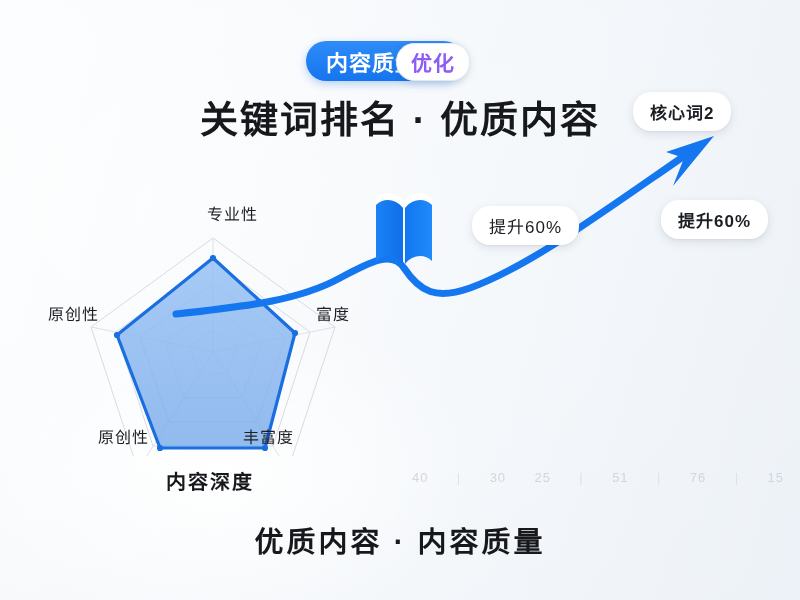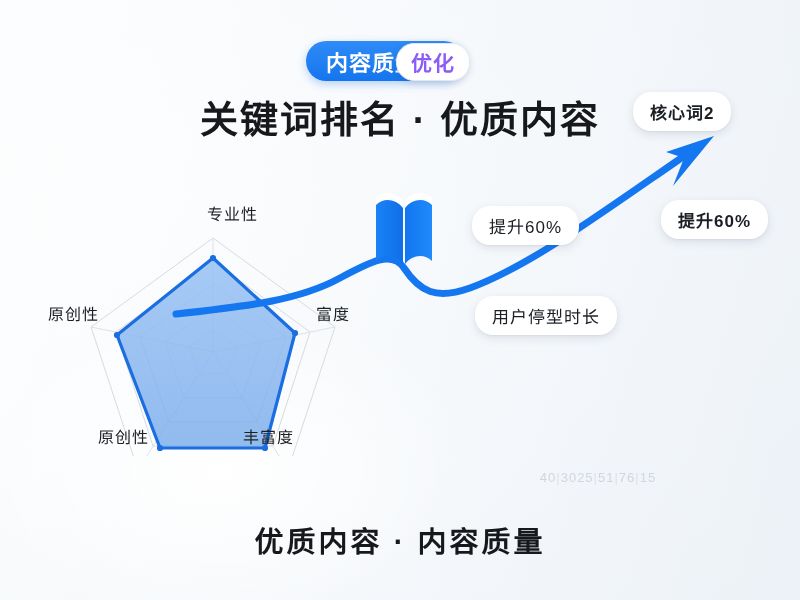--- a/index.html
+++ b/index.html
@@ -167,21 +167,21 @@
 
   
   #ghost-axis {
     position: absolute;
     left: 412px;
     top: 466px;
     width: 372px;
     height: 22px;
     display: flex;
     align-items: center;
-    justify-content: center;
+    justify-content: space-between;
     font-size: 13px;
     color: #c6ccd4;
     letter-spacing: 1px;
     opacity: 0.75;
   }
   #ghost-axis .tick {
     color: #d7dce2;
   }
 </style>
 </head>
@@ -228,20 +228,21 @@
       </g>
     </svg>
 
     <div class="radar-label" style="left:130px; top:5px;margin-left:37px;">专业性</div>
     <div class="radar-label" style="left:276px; top:105px;">富度</div>
     <div class="radar-label" style="left:203px; top:228px;">丰富度</div>
     <div class="radar-label" style="left:58px; top:228px;">原创性</div>
     <div class="radar-label" style="left:8px; top:105px;">原创性</div>
   </div>
 
+  <div id="depth-caption">内容深度</div>
 
   <svg id="curve-svg" viewBox="0 0 800 600">
     <path d="M 176,314 C 250,306 300,300 340,278 C 370,262 392,250 404,268
              C 420,292 436,300 470,288 C 530,266 600,214 690,152" fill="none" stroke="#1477f0" stroke-width="7" stroke-linecap="round"></path>
     <path d="M 714,136 L 666,152 L 684,158 L 673,186 Z" fill="#1477f0"></path>
   </svg>
 
   <svg id="book" viewBox="0 0 60 80">
     <defs>
       <linearGradient id="bookGradL" x1="0" y1="0" x2="1" y2="0">
@@ -269,21 +270,20 @@
   <div id="title">关键词排名 · 优质内容</div>
   <div id="subtitle">优质内容 · 内容质量</div>
 
   <div class="pill pill-strong" style="left:633px; top:92px;">核心词2</div>
 
 
   <div class="pill" style="left:472px; top:206px;">提升60%</div>
 
   <div class="pill pill-strong" style="left:661px; top:200px;">提升60%</div>
 
-  <div class="pill" style="left:475px; top:296px;">用户停型时长</div>
 
   <div id="ghost-axis">
     <span>40</span>
     <span class="tick">|</span>
     <span>30</span>
     <span>25</span>
     <span class="tick">|</span>
     <span>51</span>
     <span class="tick">|</span>
     <span>76</span>

